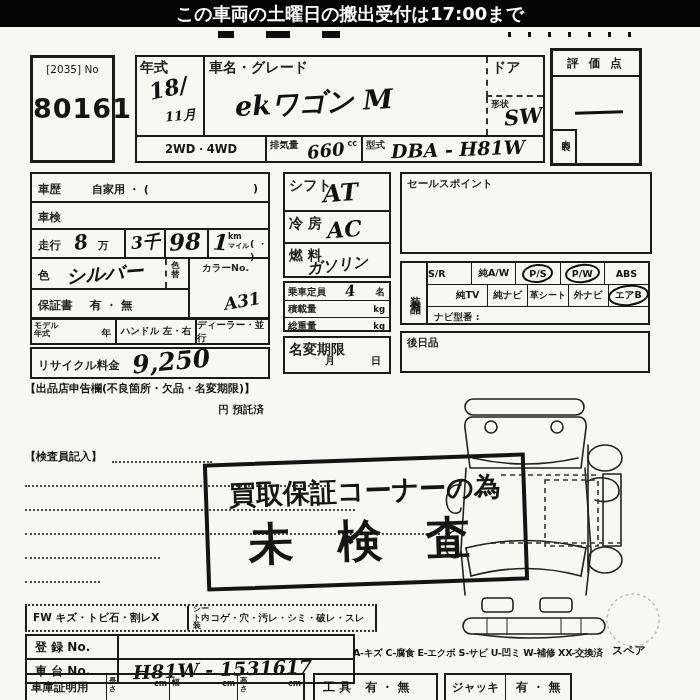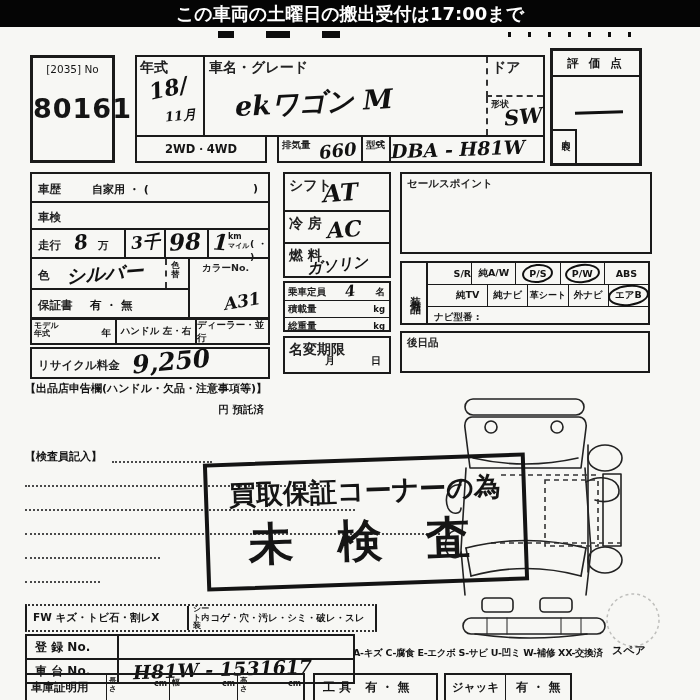--- a/index.html
+++ b/index.html
@@ -63,21 +63,21 @@
   <div class="abs" style="right:0;top:0;width:57px;height:40px;border-left:2px dashed #333;border-bottom:2px dashed #333;box-sizing:border-box;">
     <span class="lbl" style="position:absolute;left:4px;top:2px;">ドア</span>
   </div>
 
   <div class="abs" style="right:0;top:40px;width:57px;height:38px;border-left:2px dashed #333;box-sizing:border-box;">
     <span class="lbl" style="position:absolute;left:3px;top:1px;font-size:9px;">形状</span>
     <span class="hw" style="position:absolute;left:16px;top:9px;font-size:21px;transform:rotate(-5deg);">SW</span>
   </div>
 </div>
 
-<div class="box" style="left:265px;top:135px;width:114px;height:28px;margin-left:12px;">
+<div class="box" style="left:265px;top:135px;width:98px;height:28px;">
   <span class="lbl" style="position:absolute;left:3px;top:2px;font-size:9.5px;">排気量</span>
   <span class="hw" style="position:absolute;left:40px;top:5px;font-size:18px;transform:rotate(-6deg);">660</span>
   <span style="position:absolute;right:4px;top:2px;font-size:8px;font-weight:bold;">cc</span>
 </div>
 
 <div class="box" style="left:361px;top:135px;width:184px;height:28px;">
   <span class="lbl" style="position:absolute;left:3px;top:2px;font-size:9.5px;">型式</span>
   <span class="hw" style="position:absolute;left:28px;top:3px;font-size:19px;transform:rotate(-2deg);">DBA - H81W</span>
 </div>
 
@@ -147,21 +147,21 @@
     <span style="font-size:9.5px;font-weight:bold;">ディーラー・並行</span>
   </div>
 </div>
 
 <div class="box" style="left:30px;top:347px;width:240px;height:32px;border-width:2.5px;">
   <span class="lbl" style="position:absolute;left:6px;top:9px;font-size:11.5px;">リサイクル料金</span>
   <span class="hw" style="position:absolute;left:100px;top:0px;font-size:25px;transform:rotate(-5deg);">9,250</span>
   <span style="position:absolute;right:4px;top:10px;font-size:10.5px;font-weight:bold;margin-top:44px;">円 預託済</span>
 </div>
 
-<div class="abs" style="left:25px;top:381px;font-size:11px;font-weight:bold;">【出品店申告欄(ハンドル・欠品・注意事項等)】</div>
+<div class="abs" style="left:25px;top:381px;font-size:11px;font-weight:bold;">【出品店申告欄(不良箇所・欠品・名変期限)】</div>
 
 <div class="box" style="left:283px;top:172px;width:108px;height:40px;">
   <span class="lbl" style="position:absolute;left:4px;top:3px;">シフト</span>
   <span class="hw" style="position:absolute;left:38px;top:7px;font-size:24px;transform:rotate(-4deg);">AT</span>
 </div>
 <div class="box" style="left:283px;top:210px;width:108px;height:34px;">
   <span class="lbl" style="position:absolute;left:4px;top:3px;">冷  房</span>
   <span class="hw" style="position:absolute;left:42px;top:6px;font-size:22px;transform:rotate(-4deg);">AC</span>
 </div>
 <div class="box" style="left:283px;top:242px;width:108px;height:36px;">
@@ -194,21 +194,21 @@
 <div class="box" style="left:400px;top:172px;width:252px;height:82px;">
   <span class="lbl" style="position:absolute;left:5px;top:3px;font-size:10.5px;">セールスポイント</span>
 </div>
 
 <div class="box" style="left:400px;top:261px;width:250px;height:64px;display:flex;">
   <div style="width:26px;border-right:2px solid #1a1a1a;box-sizing:border-box;display:flex;align-items:center;justify-content:center;">
     <div class="vtext" style="font-size:11px;font-weight:bold;letter-spacing:4px;">装備品</div>
   </div>
   <div style="flex:1;display:flex;flex-direction:column;">
     <div style="display:flex;height:21px;border-bottom:1.5px solid #1a1a1a;">
-      <div style="flex:1;border-right:1.5px solid #1a1a1a;display:flex;align-items:center;justify-content:flex-end;">
+      <div style="flex:1;border-right:1.5px solid #1a1a1a;display:flex;align-items:center;justify-content:flex-start;">
           <span style="font-size:9.5px;font-weight:bold;">S/R</span>
         </div>
       <div style="flex:1;border-right:1.5px solid #1a1a1a;display:flex;align-items:center;justify-content:center;">
           <span style="font-size:9.5px;font-weight:bold;">純A/W</span>
         </div>
       <div style="flex:1;border-right:1.5px solid #1a1a1a;display:flex;align-items:center;justify-content:center;">
           <span class="circ" style="font-size:9.5px;font-weight:bold;">P/S</span>
         </div>
       <div style="flex:1;border-right:1.5px solid #1a1a1a;display:flex;align-items:center;justify-content:center;">
           <span class="circ" style="font-size:9.5px;font-weight:bold;">P/W</span>

